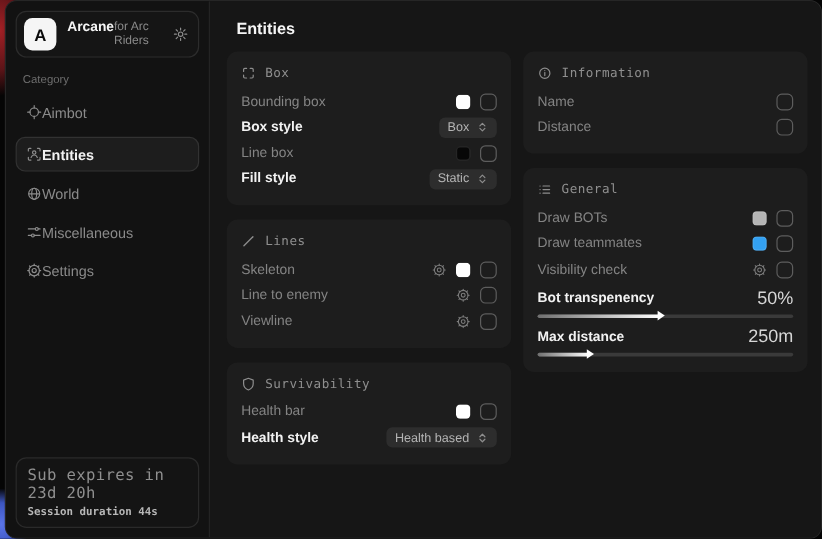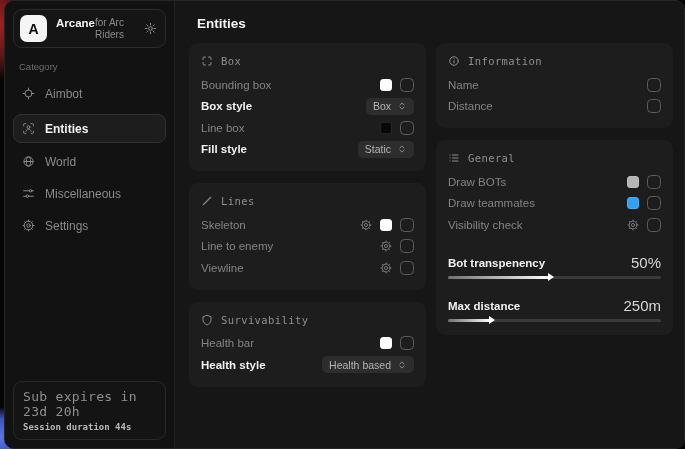--- a/index.html
+++ b/index.html
@@ -12,21 +12,21 @@
   
   .sidebar{width:170px;min-width:170px;background:#121212;border-right:1px solid #232323;display:flex;flex-direction:column;padding:8px;box-sizing:border-box;}
   .logo-card{display:flex;align-items:center;gap:9px;border:1px solid #2c2c2c;border-radius:9px;padding:5px 8px 5px 6px;background:#151515;}
   .logo-box{width:27px;height:27px;border-radius:7px;background:#f5f5f5;color:#0a0a0a;display:flex;align-items:center;justify-content:center;font-weight:700;font-size:14px;}
   .logo-text{display:flex;flex-direction:row;line-height:1.15;flex:1;}
   .logo-title{font-size:11.5px;font-weight:700;color:#f5f5f5;}
   .logo-sub{font-size:10px;color:#8a8a8a;}
   .icon{display:inline-flex;align-items:center;justify-content:center;color:#8d8d8d;}
   .icon svg{display:block;}
   .cat-label{font-size:9.5px;color:#6d6d6d;margin:13px 6px 7px 6px;}
-  .nav-item{display:flex;align-items:center;gap:10px;height:27px;padding:0 8px;border-radius:8px;color:#8a8a8a;font-size:12px;margin-bottom:3px;border:1px solid transparent;cursor:default;}
+  .nav-item{display:flex;align-items:center;height:27px;padding:0 8px;border-radius:8px;color:#8a8a8a;font-size:12px;margin-bottom:3px;border:1px solid transparent;cursor:default;}
   .nav-item.selected{background:#1d1d1d;border-color:#323232;color:#f2f2f2;font-weight:600;margin:3px 0 4px 0;}
   .nav-label{flex:1;}
   .sidebar-footer{margin-top:auto;border:1px solid #2a2a2a;border-radius:9px;padding:7px 9px;background:#141414;}
   .foot1{font-family:"DejaVu Sans Mono",monospace;font-size:13px;color:#8f8f8f;letter-spacing:0.3px;}
   .foot2{font-family:"DejaVu Sans Mono",monospace;font-size:9px;color:#b8b8b8;font-weight:700;margin-top:3px;}
 
   
   .main{flex:1;display:flex;flex-direction:column;padding:13px 15px 0 14px;box-sizing:border-box;background:#161616;}
   .main-title{font-size:13.5px;font-weight:700;color:#f5f5f5;margin:2px 0 12px 8px;}
   .columns{display:flex;gap:10px;align-items:flex-start;}
@@ -36,21 +36,21 @@
   .card-title{font-family:"DejaVu Sans Mono",monospace;font-size:10.5px;letter-spacing:0.4px;}
   .row{display:flex;align-items:center;justify-content:space-between;height:21.5px;}
   .row-label{font-size:11.5px;color:#848484;}
   .row-label.bright{color:#f2f2f2;font-weight:600;}
   .controls{display:flex;align-items:center;gap:8px;}
   .swatch{width:12px;height:12px;border-radius:3.5px;border:1px solid rgba(255,255,255,0.12);box-sizing:border-box;}
   .checkbox{width:14px;height:14px;border:1.5px solid #5d5d5d;border-radius:4.5px;box-sizing:border-box;background:transparent;}
   .dropdown{display:inline-flex;align-items:center;gap:6px;background:#2d2d2d;border-radius:5px;padding:2.5px 7px;color:#b4b4b4;font-size:10.5px;cursor:default;}
   .gear-sm{color:#7d7d7d;}
   .val{font-size:15px;color:#d6d6d6;}
-  .slider-group{margin-top:18px;margin-bottom:7px;}
+  .slider-group{margin-top:4px;margin-bottom:7px;}
   .slider-head{display:flex;justify-content:space-between;align-items:center;height:18px;}
   .slider-track{position:relative;height:3px;background:#3a3a3a;border-radius:2px;margin-top:4px;}
   .slider-fill{position:relative;height:3px;border-radius:2px;background:linear-gradient(90deg,#6f6f6f,#ffffff);}
   .slider-fill::after{content:"";position:absolute;right:-4px;top:50%;transform:translateY(-50%);border-left:6px solid #ffffff;border-top:4px solid transparent;border-bottom:4px solid transparent;}
 </style>
 </head>
 <body>
 
 <div class="stage">
   <div class="bg-red"></div>

